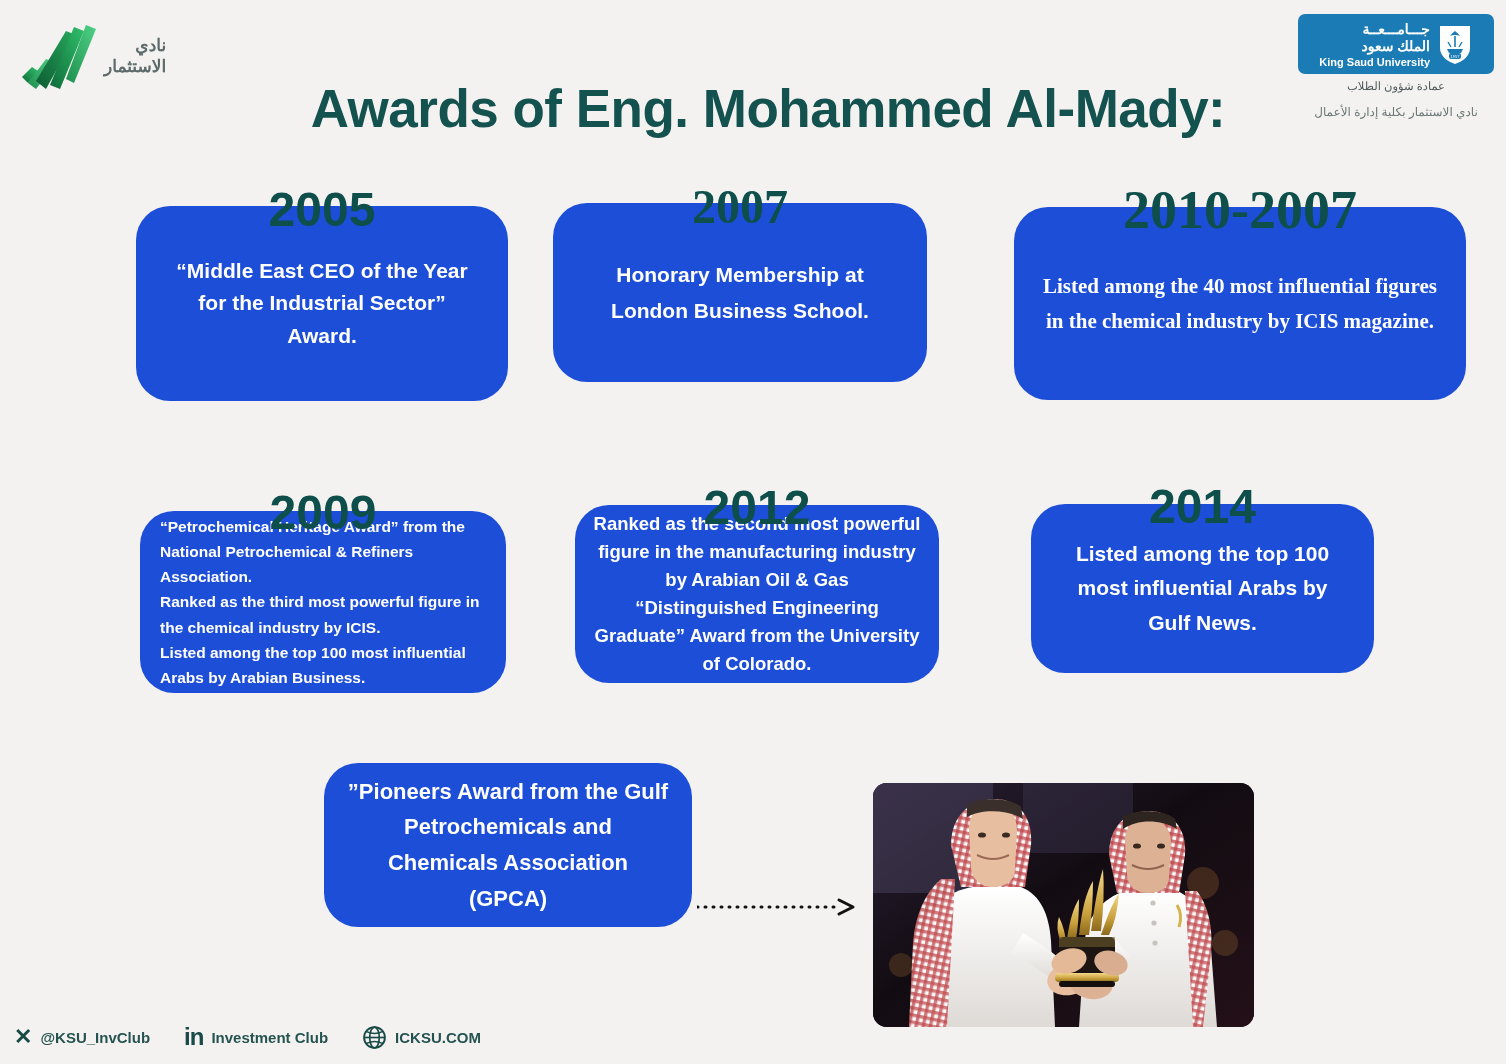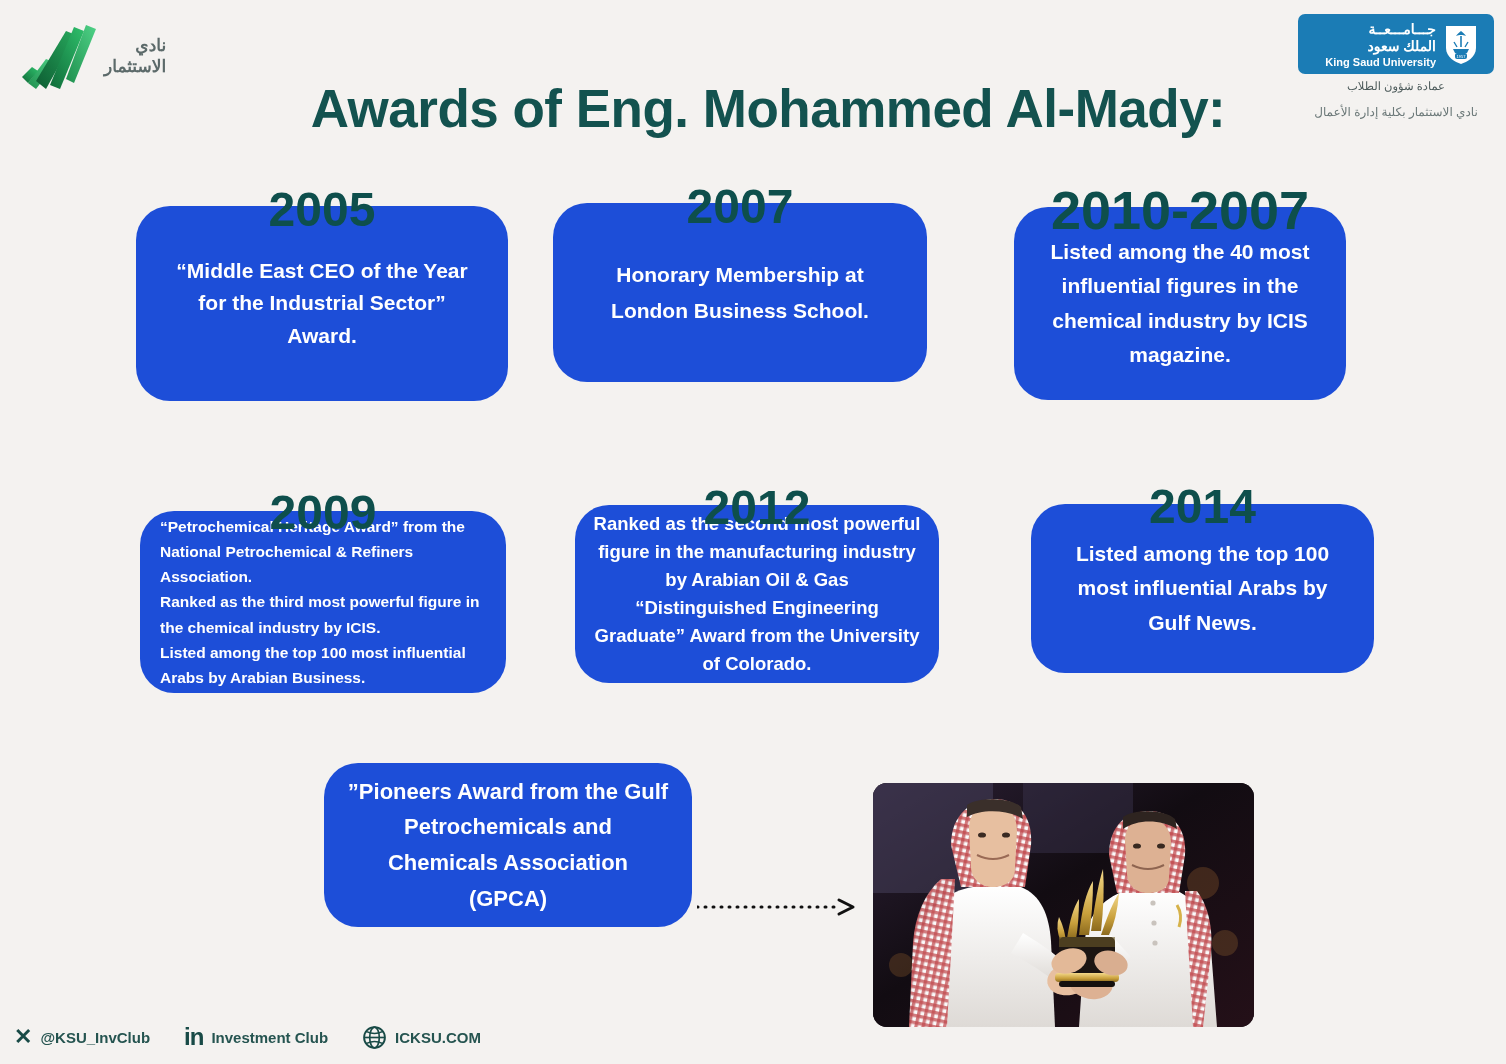--- a/index.html
+++ b/index.html
@@ -43,21 +43,21 @@
   .ksu-block {
     position: absolute;
     right: 12px;
     top: 14px;
     width: 196px;
     text-align: center;
   }
   .ksu-badge {
     background: #1b7cb5;
     border-radius: 7px;
-    padding: 7px 16px 6px 12px;
+    padding: 7px 22px 6px 12px;
     display: flex;
     align-items: center;
     justify-content: space-between;
     gap: 8px;
   }
   .ksu-badge-text { text-align: right; direction: rtl; flex: 1; }
   .ksu-ar {
     color: #ffffff;
     font-size: 14px;
     font-weight: 700;
@@ -127,24 +127,24 @@
   .entry-card p + p { margin-top: 0; }
   .card-body-center { text-align: center; }
   .card-body-left { text-align: left; }
 
   
   #entry-2005 { left: 136px; top: 186px; width: 372px; }
   #entry-2005 .entry-year { margin-bottom: -28px; }
   #entry-2005 .entry-card { height: 195px; padding: 0 26px; font-size: 21px; line-height: 1.55; }
 
   #entry-2007 { left: 553px; top: 183px; width: 374px; }
-  #entry-2007 .entry-year { margin-bottom: -28px; }
+  #entry-2007 .entry-year { margin-bottom: -28px; font-family: Liberation Serif, serif; }
   #entry-2007 .entry-card { height: 179px; padding: 0 24px; font-size: 21px; line-height: 1.68; }
 
-  #entry-2010 { left: 1014px; top: 183px; width: 332px; }
+  #entry-2010 { left: 1014px; top: 183px; width: 452px; font-family: Liberation Serif, serif; }
   #entry-2010 .entry-year { margin-bottom: -30px; font-size: 54px; }
   #entry-2010 .entry-card { height: 193px; padding: 0 22px; font-size: 21px; line-height: 1.62; }
 
   
   #entry-2009 { left: 140px; top: 489px; width: 366px; }
   #entry-2009 .entry-year { margin-bottom: -26px; }
   #entry-2009 .entry-card {
     height: 182px; padding: 0 20px; font-size: 15.5px; line-height: 1.62;
     align-items: center;
   }

